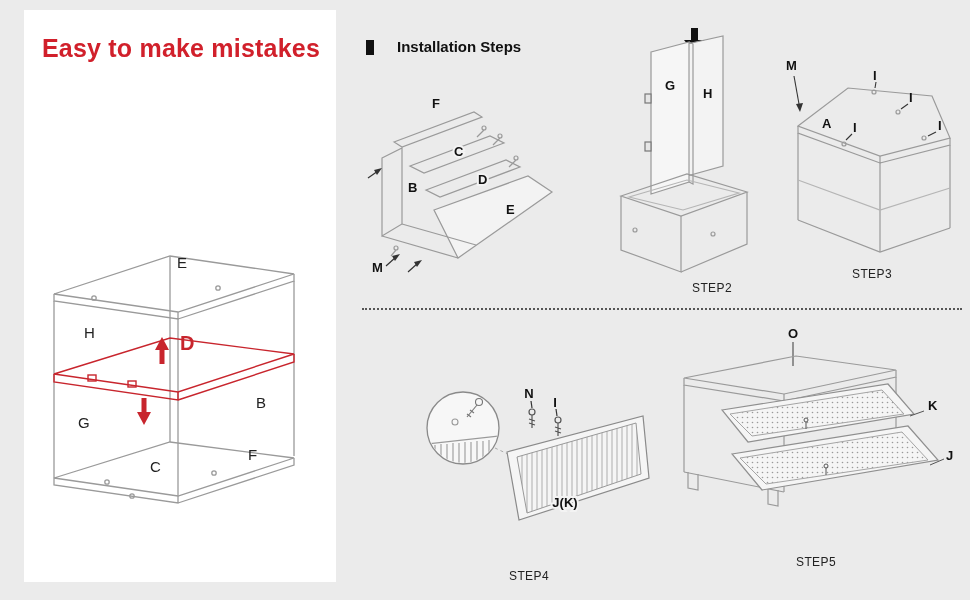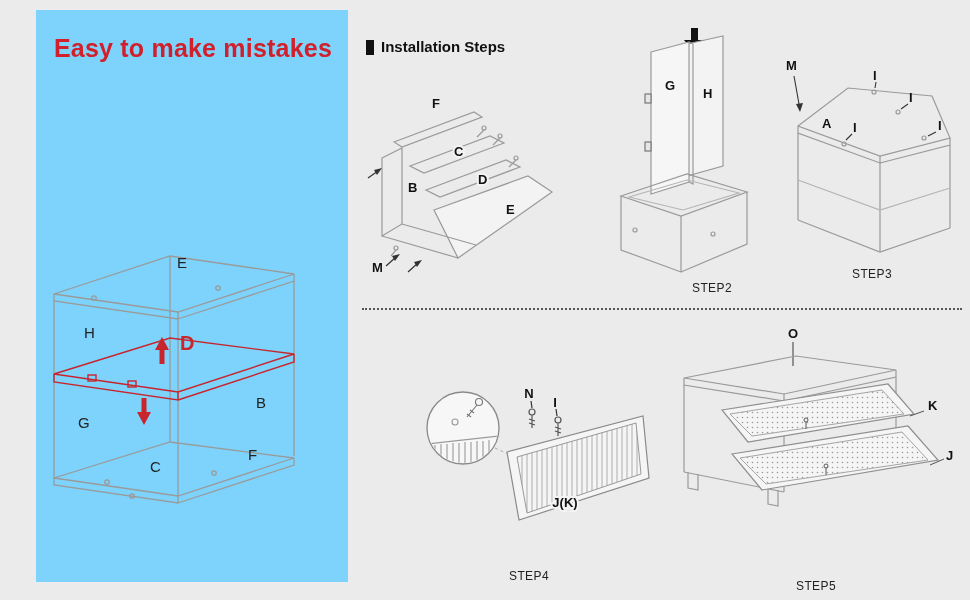--- a/index.html
+++ b/index.html
@@ -1,24 +1,24 @@
 <!DOCTYPE html>
 <html><head>
 <meta charset="utf-8">
 <style>
   *{margin:0;padding:0;box-sizing:border-box}
   html,body{width:970px;height:600px}
   body{background:#ebebeb;font-family:"Liberation Sans",sans-serif;position:relative;overflow:hidden}
   .page{position:absolute;left:0;top:0;width:970px;height:600px;background:#ebebeb}
-  .left-panel{position:absolute;left:36px;top:10px;width:312px;height:572px;background:#7dd3fc}
+  .left-panel{position:absolute;left:24px;top:10px;width:312px;height:572px;background:#ffffff}
   .title{position:absolute;left:18px;top:24px;width:288px;font-size:25px;font-weight:bold;color:#d1202b;letter-spacing:.2px}
   .body-text{position:absolute;left:40px;top:76px;width:248px;font-size:19px;line-height:1.38;color:#161616;text-align:justify}
   .fig{position:absolute}
   .caption{position:absolute;font-size:12px;color:#222;text-align:right;letter-spacing:.4px}
-  .header{position:absolute;left:366px;top:38px;display:flex;align-items:flex-end;gap:7px}
+  .header{position:absolute;left:366px;top:38px;display:flex;align-items:flex-end;gap:23px}
   .header .bar{width:8px;height:15px;background:#101010}
   .header .txt{font-size:15px;font-weight:bold;color:#101010}
   .divider{position:absolute;left:362px;top:308px;width:600px;height:0;border-top:2px dotted #555}
   svg{overflow:visible;display:block}
   svg text{font-family:"Liberation Sans",sans-serif}
   .sl{font-size:13px;font-weight:bold;fill:#111}
   .fl{font-size:15px;fill:#222}
   .red-d{font-size:20px;font-weight:bold;fill:#c8252d}
   .halo{paint-order:stroke;stroke:#f3f3f3;stroke-width:4px}
   .mid{text-anchor:middle}
@@ -225,15 +225,15 @@
         <path d="M170,142 L170,149" stroke="#555"></path>
     </g>
     <g stroke="#555" stroke-width="1" fill="none">
       <path d="M268,85 L254,90"></path>
       <path d="M288,133 L274,139"></path>
     </g>
     <text class="sl mid" x="137" y="12">O</text>
     <text class="sl" x="272" y="84">K</text>
     <text class="sl" x="290" y="134">J</text>
   </svg>
-  <div class="caption" style="left:716px;top:579px;width:120px">STEP5</div>
+  <div class="caption" style="left:716px;top:555px;width:120px">STEP5</div>
 
 </div>
 
 </body></html>

